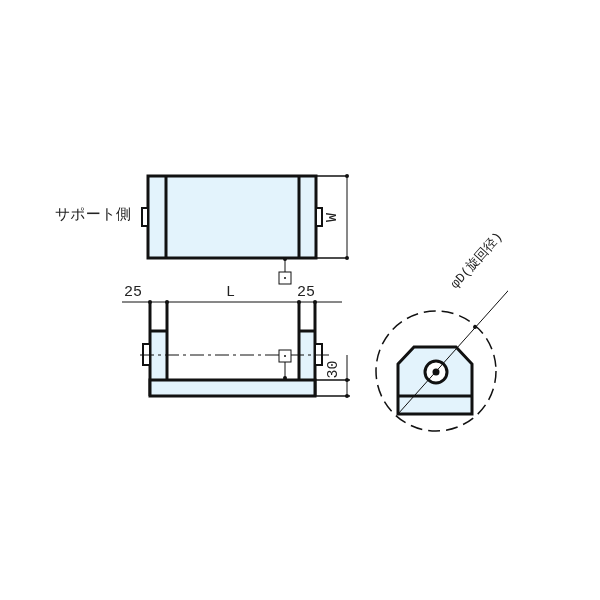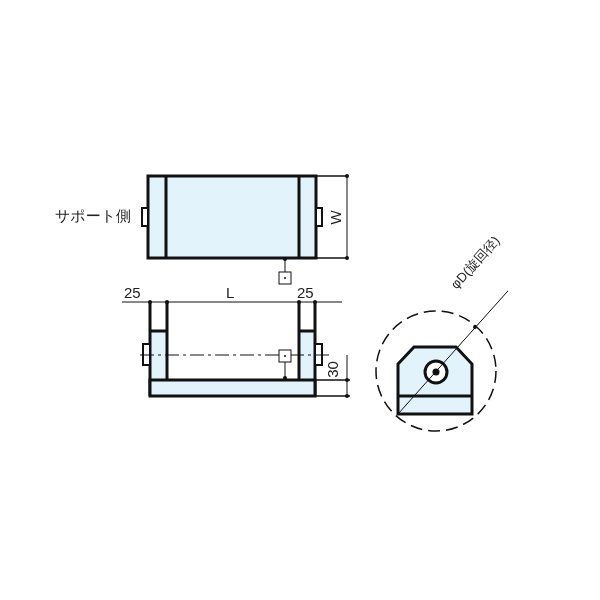--- a/index.html
+++ b/index.html
@@ -1,16 +1,16 @@
 <!DOCTYPE html>
 <html><head>
 <meta charset="utf-8">
 <style>
   html,body{margin:0;padding:0;background:#ffffff;}
-  .canvas{position:relative;width:508px;height:600px;overflow:hidden;font-family:Liberation Sans, sans-serif;border-radius:20px;}
+  .canvas{position:relative;width:508px;height:600px;overflow:hidden;font-family:Liberation Mono, monospace;border-radius:20px;}
   svg{position:absolute;left:0;top:0;}
   .lbl{position:absolute;font-size:15px;color:#222;white-space:nowrap;line-height:1;}
 </style>
 </head>
 <body>
 
 <div class="canvas">
   <svg width="600" height="600" viewBox="0 0 600 600">
 
     <g>

